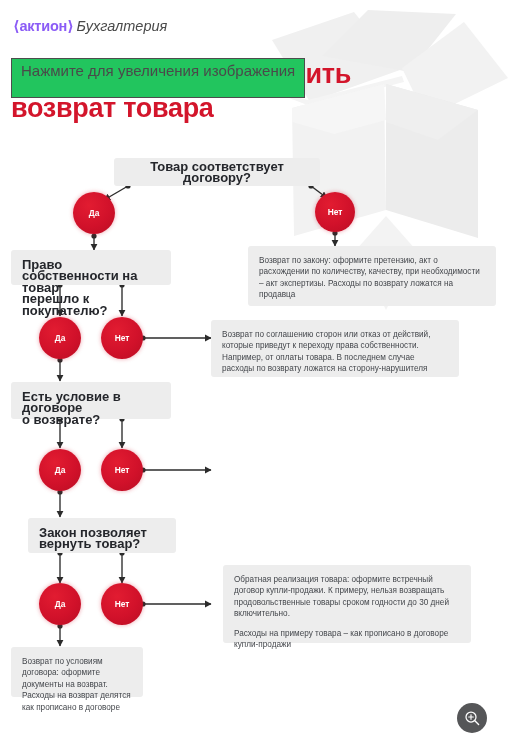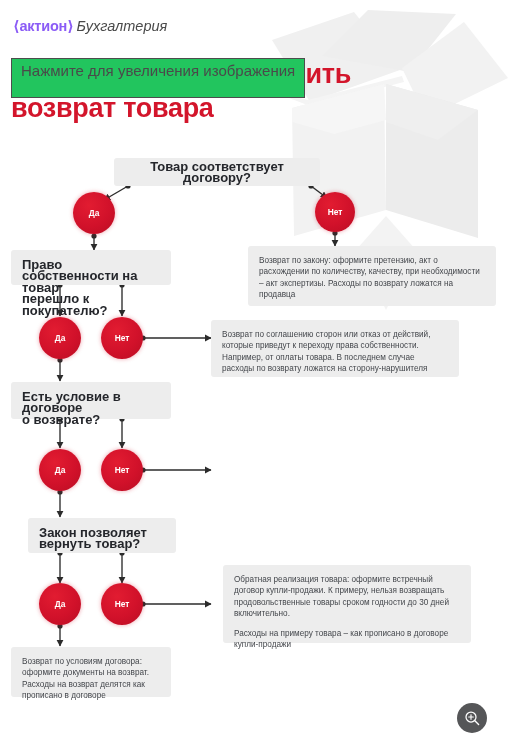--- a/index.html
+++ b/index.html
@@ -165,21 +165,21 @@
   <div class="box" style="left:211px;top:246px;width:248px;height:60px;margin-left:37px;">Возврат по закону: оформите претензию, акт о расхождении по количеству, качеству, при необходимости – акт экспертизы. Расходы по возврату ложатся на продавца</div>
 
   <div class="box" style="left:211px;top:320px;width:248px;height:57px;">Возврат по соглашению сторон или отказ от действий, которые приведут к переходу права собственности. Например, от оплаты товара. В последнем случае расходы по возврату ложатся на сторону-нарушителя</div>
 
 
   <div class="box" style="left:211px;top:565px;width:248px;height:78px;margin-left:12px;">
     <p>Обратная реализация товара: оформите встречный договор купли-продажи. К примеру, нельзя возвращать продовольственные товары сроком годности до 30 дней включительно.</p>
     <p>Расходы на примеру товара – как прописано в договоре купли-продажи</p>
   </div>
 
-  <div class="box" style="left:11px;top:647px;width:160px;height:50px;">Возврат по условиям договора: оформите документы на возврат. Расходы на возврат делятся как прописано в договоре</div>
+  <div class="box" style="left:11px;top:647px;width:132px;height:50px;">Возврат по условиям договора: оформите документы на возврат. Расходы на возврат делятся как прописано в договоре</div>
 
   <div class="node" style="left:73px;top:192px;width:42px;height:42px;">Да</div>
   <div class="node" style="left:315px;top:192px;width:40px;height:40px;">Нет</div>
 
   <div class="node" style="left:39px;top:317px;width:42px;height:42px;">Да</div>
   <div class="node" style="left:101px;top:317px;width:42px;height:42px;">Нет</div>
 
   <div class="node" style="left:39px;top:449px;width:42px;height:42px;">Да</div>
   <div class="node" style="left:101px;top:449px;width:42px;height:42px;">Нет</div>
 

